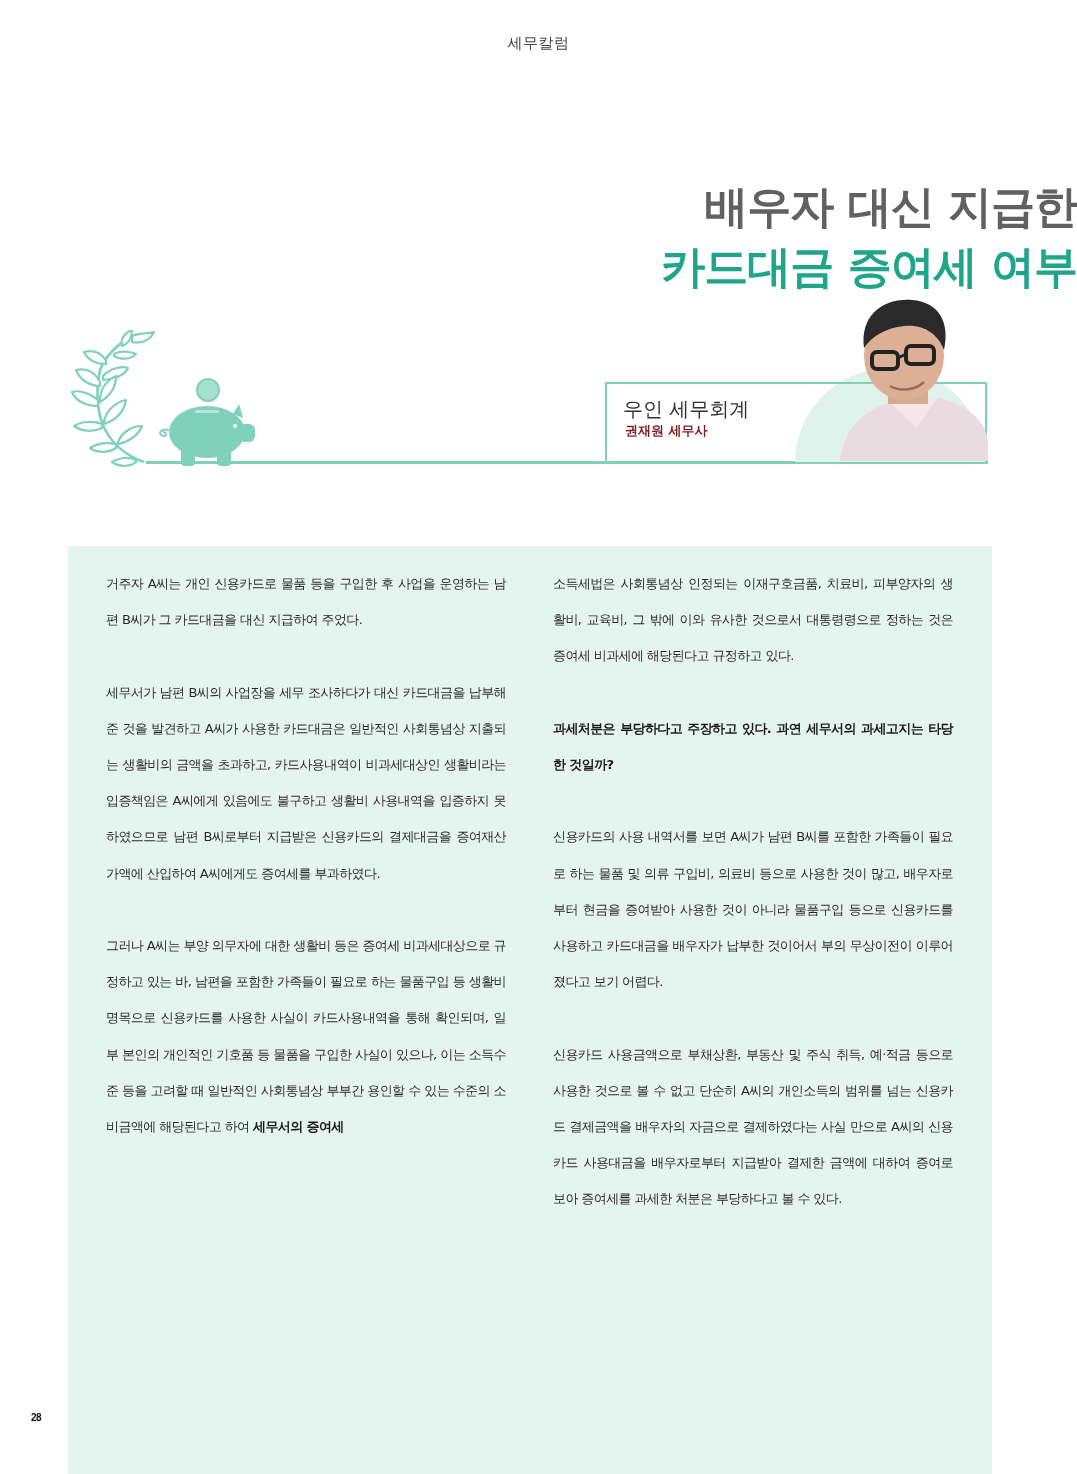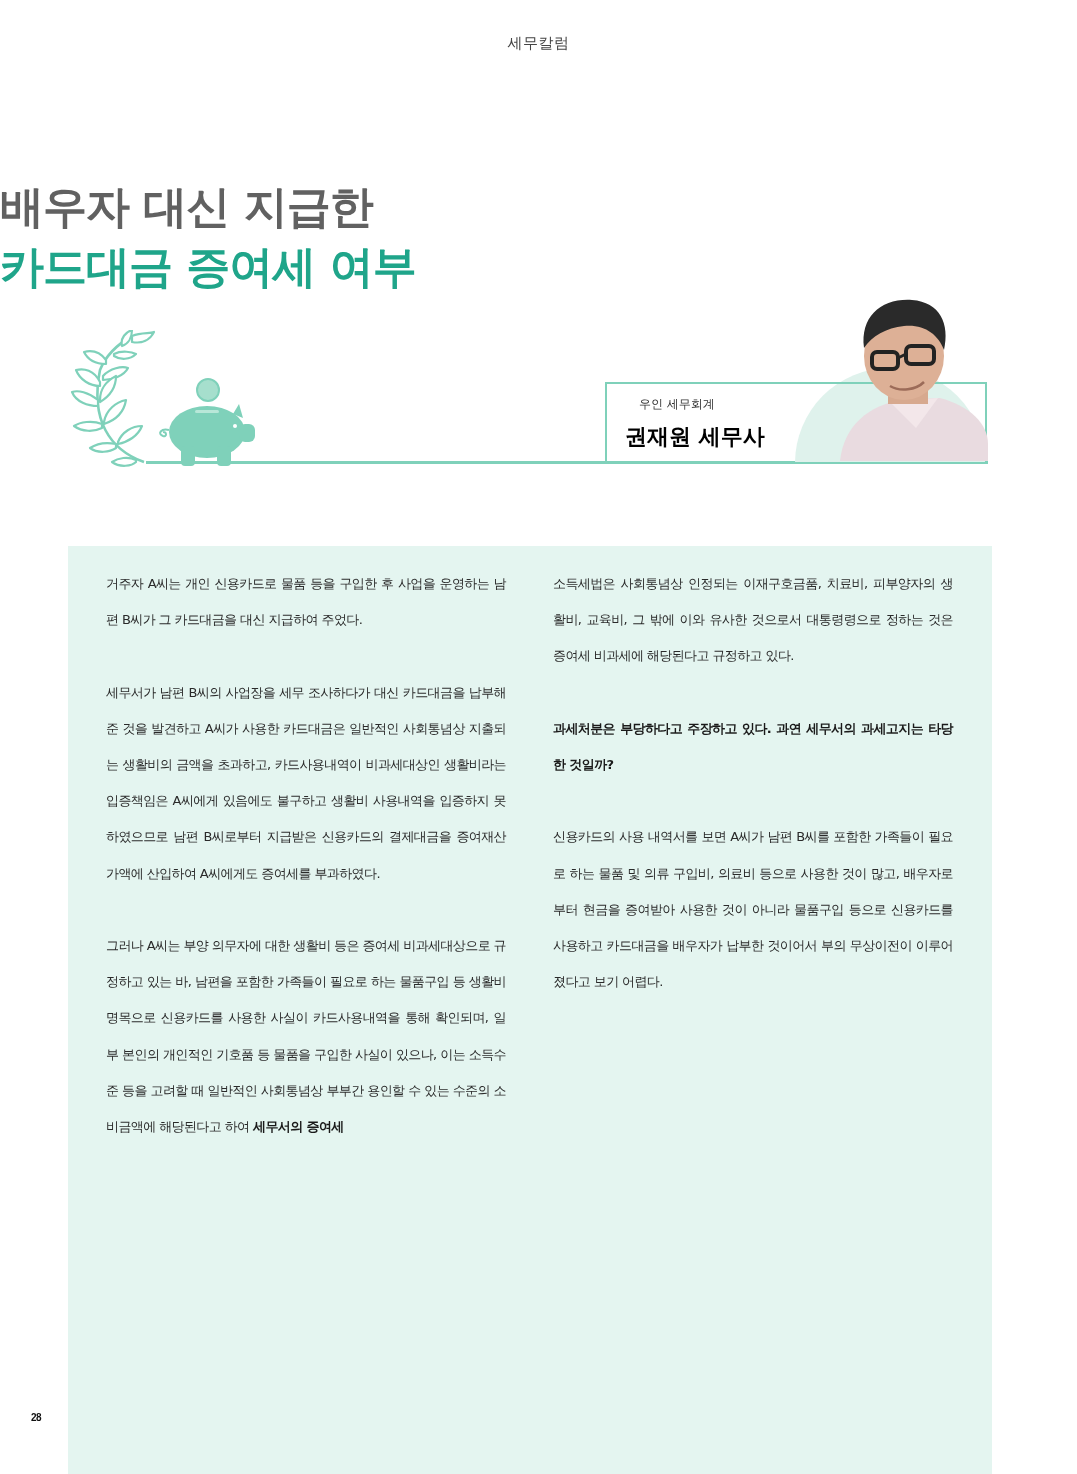--- a/index.html
+++ b/index.html
@@ -7,21 +7,21 @@
     width:1077px; height:1474px; position:relative; overflow:hidden;
     background:#ffffff;
     font-family: "DejaVu Sans", "Liberation Sans", sans-serif;
     color:#2b2b2b;
   }
   .section-label {
     position:absolute; top:34px; left:0; width:1077px; text-align:center;
     font-size:15px; color:#444; letter-spacing:0.5px;
   }
   .title {
-    position:absolute; left:0; width:1077px; text-align:left;
+    position:absolute; left:0; width:1077px; text-align:right;
     font-weight:bold; font-size:44px; letter-spacing:-1px;
   }
   .title.l1 { top:178px; color:#616161; }
   .title.l2 { top:238px; color:#1fa58a; }
 
   
   .baseline {
     position:absolute; left:146px; top:461px; width:842px; height:3px; background:#7fd1ba;
   }
   .wreath { position:absolute; left:70px; top:330px; width:90px; height:140px; }
@@ -29,24 +29,24 @@
 
   .author-box {
     position:absolute; left:605px; top:382px; width:382px; height:80px;
     border:2px solid #7fd1ba; border-bottom:none; box-sizing:border-box; background:transparent;
   }
   .author-circle {
     position:absolute; left:795px; top:368px; width:190px; height:190px; border-radius:50%;
     background:#dff2ec; clip-path: inset(0 0 96px 0);
   }
   .author-org {
-    position:absolute; left:639px; top:396px; font-size:12px; color:#333;
+    position:absolute; left:623px; top:396px; font-size:20px; color:#333;
   }
   .author-name {
-    position:absolute; left:625px; top:422px; font-size:22px; font-weight:bold; color:#000000;
+    position:absolute; left:625px; top:422px; font-size:13px; font-weight:bold; color:#7f1d1d;
   }
   .portrait { position:absolute; left:820px; top:294px; width:168px; height:167px; }
 
   
   .panel {
     position:absolute; left:68px; top:546px; width:924px; height:928px; background:#e4f5f0;
   }
   .col {
     position:absolute; top:566px; width:400px;
     font-size:13px; line-height:36.2px; color:#2a2a2a;
@@ -126,15 +126,16 @@
 <div class="col left">
   <p><span>거주자 A씨는 개인 신용카드로 물품 등을 구입한 후 사업을 운영하는 남편 B씨가 그 카드대금을 대신 지급하여 주었다.</span></p>
   <p><span>세무서가 남편 B씨의 사업장을 세무 조사하다가 대신 카드대금을 납부해준 것을 발견하고 A씨가 사용한 카드대금은 일반적인 사회통념상 지출되는 생활비의 금액을 초과하고, 카드사용내역이 비과세대상인 생활비라는 입증책임은 A씨에게 있음에도 불구하고 생활비 사용내역을 입증하지 못하였으므로 남편 B씨로부터 지급받은 신용카드의 결제대금을 증여재산가액에 산입하여 A씨에게도 증여세를 부과하였다.</span></p>
   <p><span>그러나 A씨는 부양 의무자에 대한 생활비 등은 증여세 비과세대상으로 규정하고 있는 바, 남편을 포함한 가족들이 필요로 하는 물품구입 등 생활비 명목으로 신용카드를 사용한 사실이 카드사용내역을 통해 확인되며, 일부 본인의 개인적인 기호품 등 물품을 구입한 사실이 있으나, 이는 소득수준 등을 고려할 때 일반적인 사회통념상 부부간 용인할 수 있는 수준의 소비금액에 해당된다고 하여 </span><b>세무서의 증여세</b></p>
 </div>
 
 <div class="col right">
   <p><span>소득세법은 사회통념상 인정되는 이재구호금품, 치료비, 피부양자의 생활비, 교육비, 그 밖에 이와 유사한 것으로서 대통령령으로 정하는 것은 증여세 비과세에 해당된다고 규정하고 있다.</span></p>
   <p><b>과세처분은 부당하다고 주장하고 있다. 과연 세무서의 과세고지는 타당한 것일까?</b></p>
   <p><span>신용카드의 사용 내역서를 보면 A씨가 남편 B씨를 포함한 가족들이 필요로 하는 물품 및 의류 구입비, 의료비 등으로 사용한 것이 많고, 배우자로부터 현금을 증여받아 사용한 것이 아니라 물품구입 등으로 신용카드를 사용하고 카드대금을 배우자가 납부한 것이어서 부의 무상이전이 이루어졌다고 보기 어렵다.</span></p>
+  <p><span>신용카드 사용금액으로 부채상환, 부동산 및 주식 취득, 예·적금 등으로 사용한 것으로 볼 수 없고 단순히 A씨의 개인소득의 범위를 넘는 신용카드 결제금액을 배우자의 자금으로 결제하였다는 사실 만으로 A씨의 신용카드 사용대금을 배우자로부터 지급받아 결제한 금액에 대하여 증여로 보아 증여세를 과세한 처분은 부당하다고 볼 수 있다.</span></p>
 </div>
 
 <div class="page-number">28</div>
 
 </body></html>

